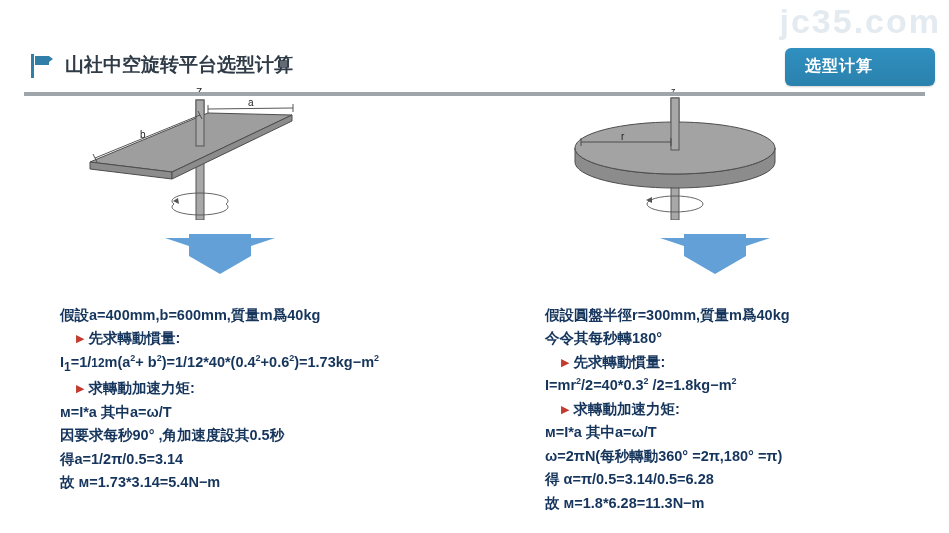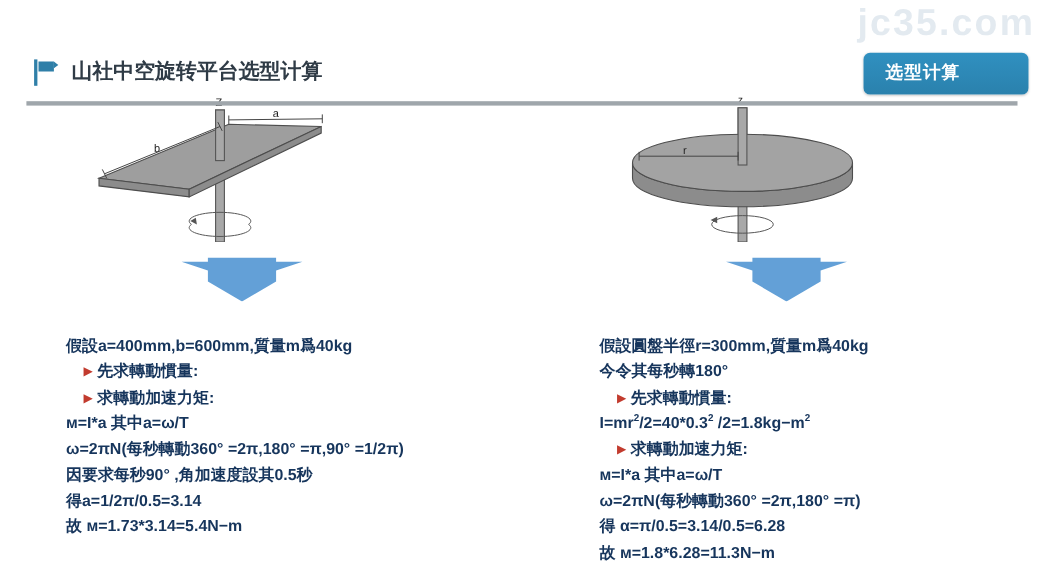--- a/index.html
+++ b/index.html
@@ -200,23 +200,23 @@
   <div class="arrow-banner arrow-left">
     <svg width="110" height="40" viewBox="0 0 110 40" style="position:absolute;left:0;top:0;">
       <polygon points="0,4 24,4 24,0 86,0 86,4 110,4 86,12 86,22 55,40 24,22 24,12" fill="#5b9bd5" opacity="0.95"></polygon>
     </svg>
     <div class="arrow-label">矩形</div>
   </div>
 
   <div class="calc-block">
       <div class="line">假設a=400mm,b=600mm,質量m爲40kg</div>
       <div class="line sub"><span class="bullet">▶</span><span>先求轉動慣量:</span></div>
+      <div class="line">I<sub>1</sub>=1/<span class="frac">12</span>m(a<sup>2</sup>+  b<sup>2</sup>)=1/12*40*(0.4<sup>2</sup>+0.6<sup>2</sup>)=1.73kg−m<sup>2</sup></div>
       <div class="line sub"><span class="bullet">▶</span><span>求轉動加速力矩:</span></div>
       <div class="line">м=I*a 其中a=ω/T</div>
-      <div class="line">ω=2πN(每秒轉動360° =2π,180° =π,90° =1/2π)</div>
       <div class="line">因要求每秒90° ,角加速度設其0.5秒</div>
       <div class="line">得a=1/2π/0.5=3.14</div>
       <div class="line">故 м=1.73*3.14=5.4N−m</div>
     </div>
 </div>
 
 <div class="col col-right">
 
   <div class="diagram-wrap">
     <svg width="280" height="140" viewBox="0 0 280 140">

